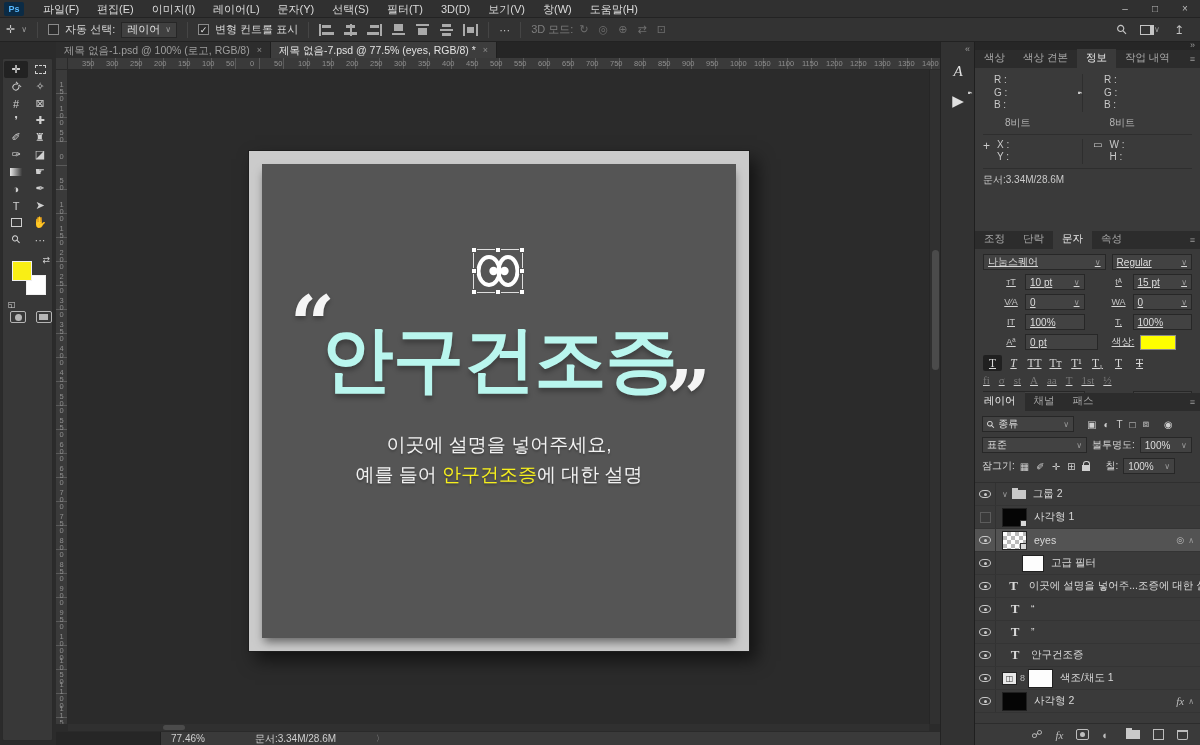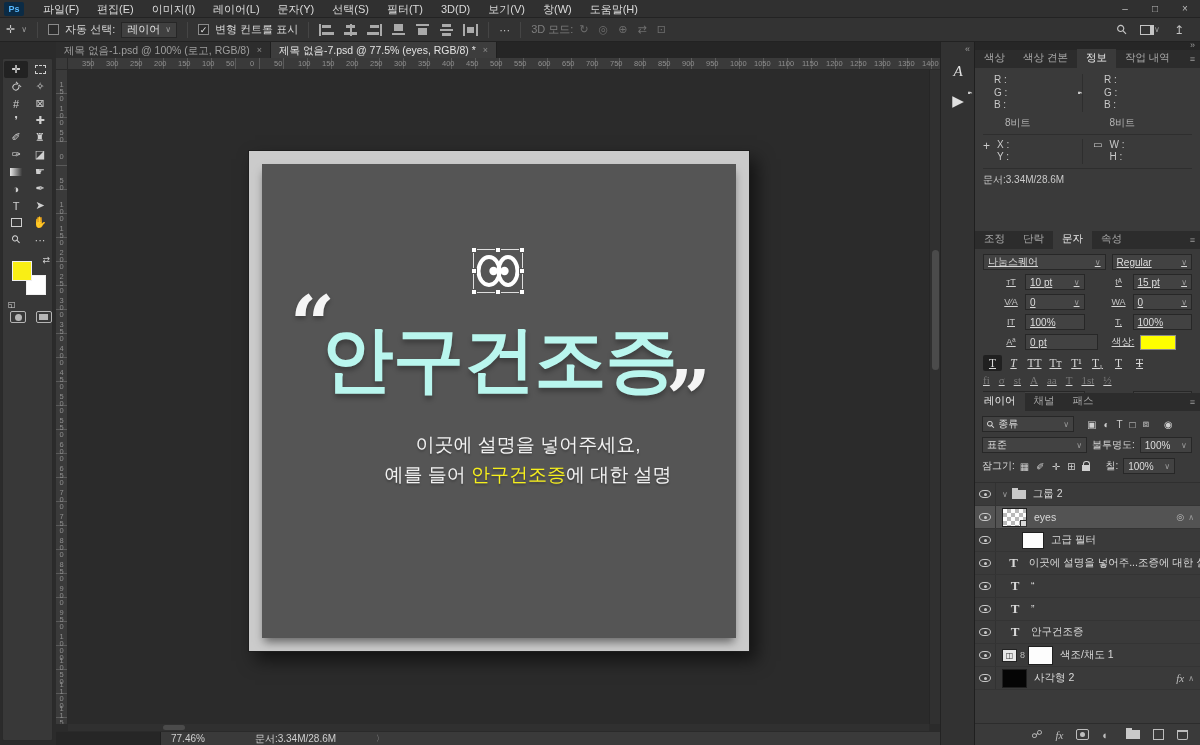--- a/index.html
+++ b/index.html
@@ -428,21 +428,21 @@
             <span class="handle" style="left: calc(100% - 3px); top: calc(0% - 3px);"></span>
             <span class="handle" style="left: calc(0% - 3px); top: calc(50% - 3px);"></span>
             <span class="handle" style="left: calc(100% - 3px); top: calc(50% - 3px);"></span>
             <span class="handle" style="left: calc(0% - 3px); top: calc(100% - 3px);"></span>
             <span class="handle" style="left: calc(50% - 3px); top: calc(100% - 3px);"></span>
             <span class="handle" style="left: calc(100% - 3px); top: calc(100% - 3px);"></span>
           </div>
         <span class="q" style="left:28px;top:122px;">“</span>
         <div id="main-title" style="top: 148px; color: rgb(185, 246, 238);">안구건조증</div>
         <span class="q" style="left:404px;top:196px;">”</span>
-        <div id="desc" style="top:266px;margin-left:29px;">
+        <div id="desc" style="top:266px;">
           <div><span>이곳에 설명을 넣어주세요,</span></div>
           <div>
             <span>예를 들어 </span><span id="desc-hl" style="color: rgb(246, 239, 28);">안구건조증</span><span>에 대한 설명</span>
           </div>
         </div>
       </div>
     </div>
   </div>
 
   <div id="vscroll" class="abs">
@@ -671,20 +671,30 @@
     <div id="layer-list">
         <div class="lrow">
           <span class="eyecell">
             <span class="eye"></span>
           </span>
           <span style="width: 6px;"></span>
           <span class="chev">∨</span>
           <span class="folder"></span>
           <span class="lname">그룹 2</span>
         </div>
+        <div class="lrow">
+          <span class="eyecell">
+            <span class="eye-empty"></span>
+          </span>
+          <span style="width: 6px;"></span>
+          <span class="th black">
+            <span class="badge"></span>
+          </span>
+          <span class="lname">사각형 1</span>
+        </div>
         <div class="lrow selected">
           <span class="eyecell">
             <span class="eye"></span>
           </span>
           <span style="width: 6px;"></span>
           <span class="th checker">
             <span class="badge"></span>
           </span>
           <span class="lname">eyes</span>
           <span class="lright">

